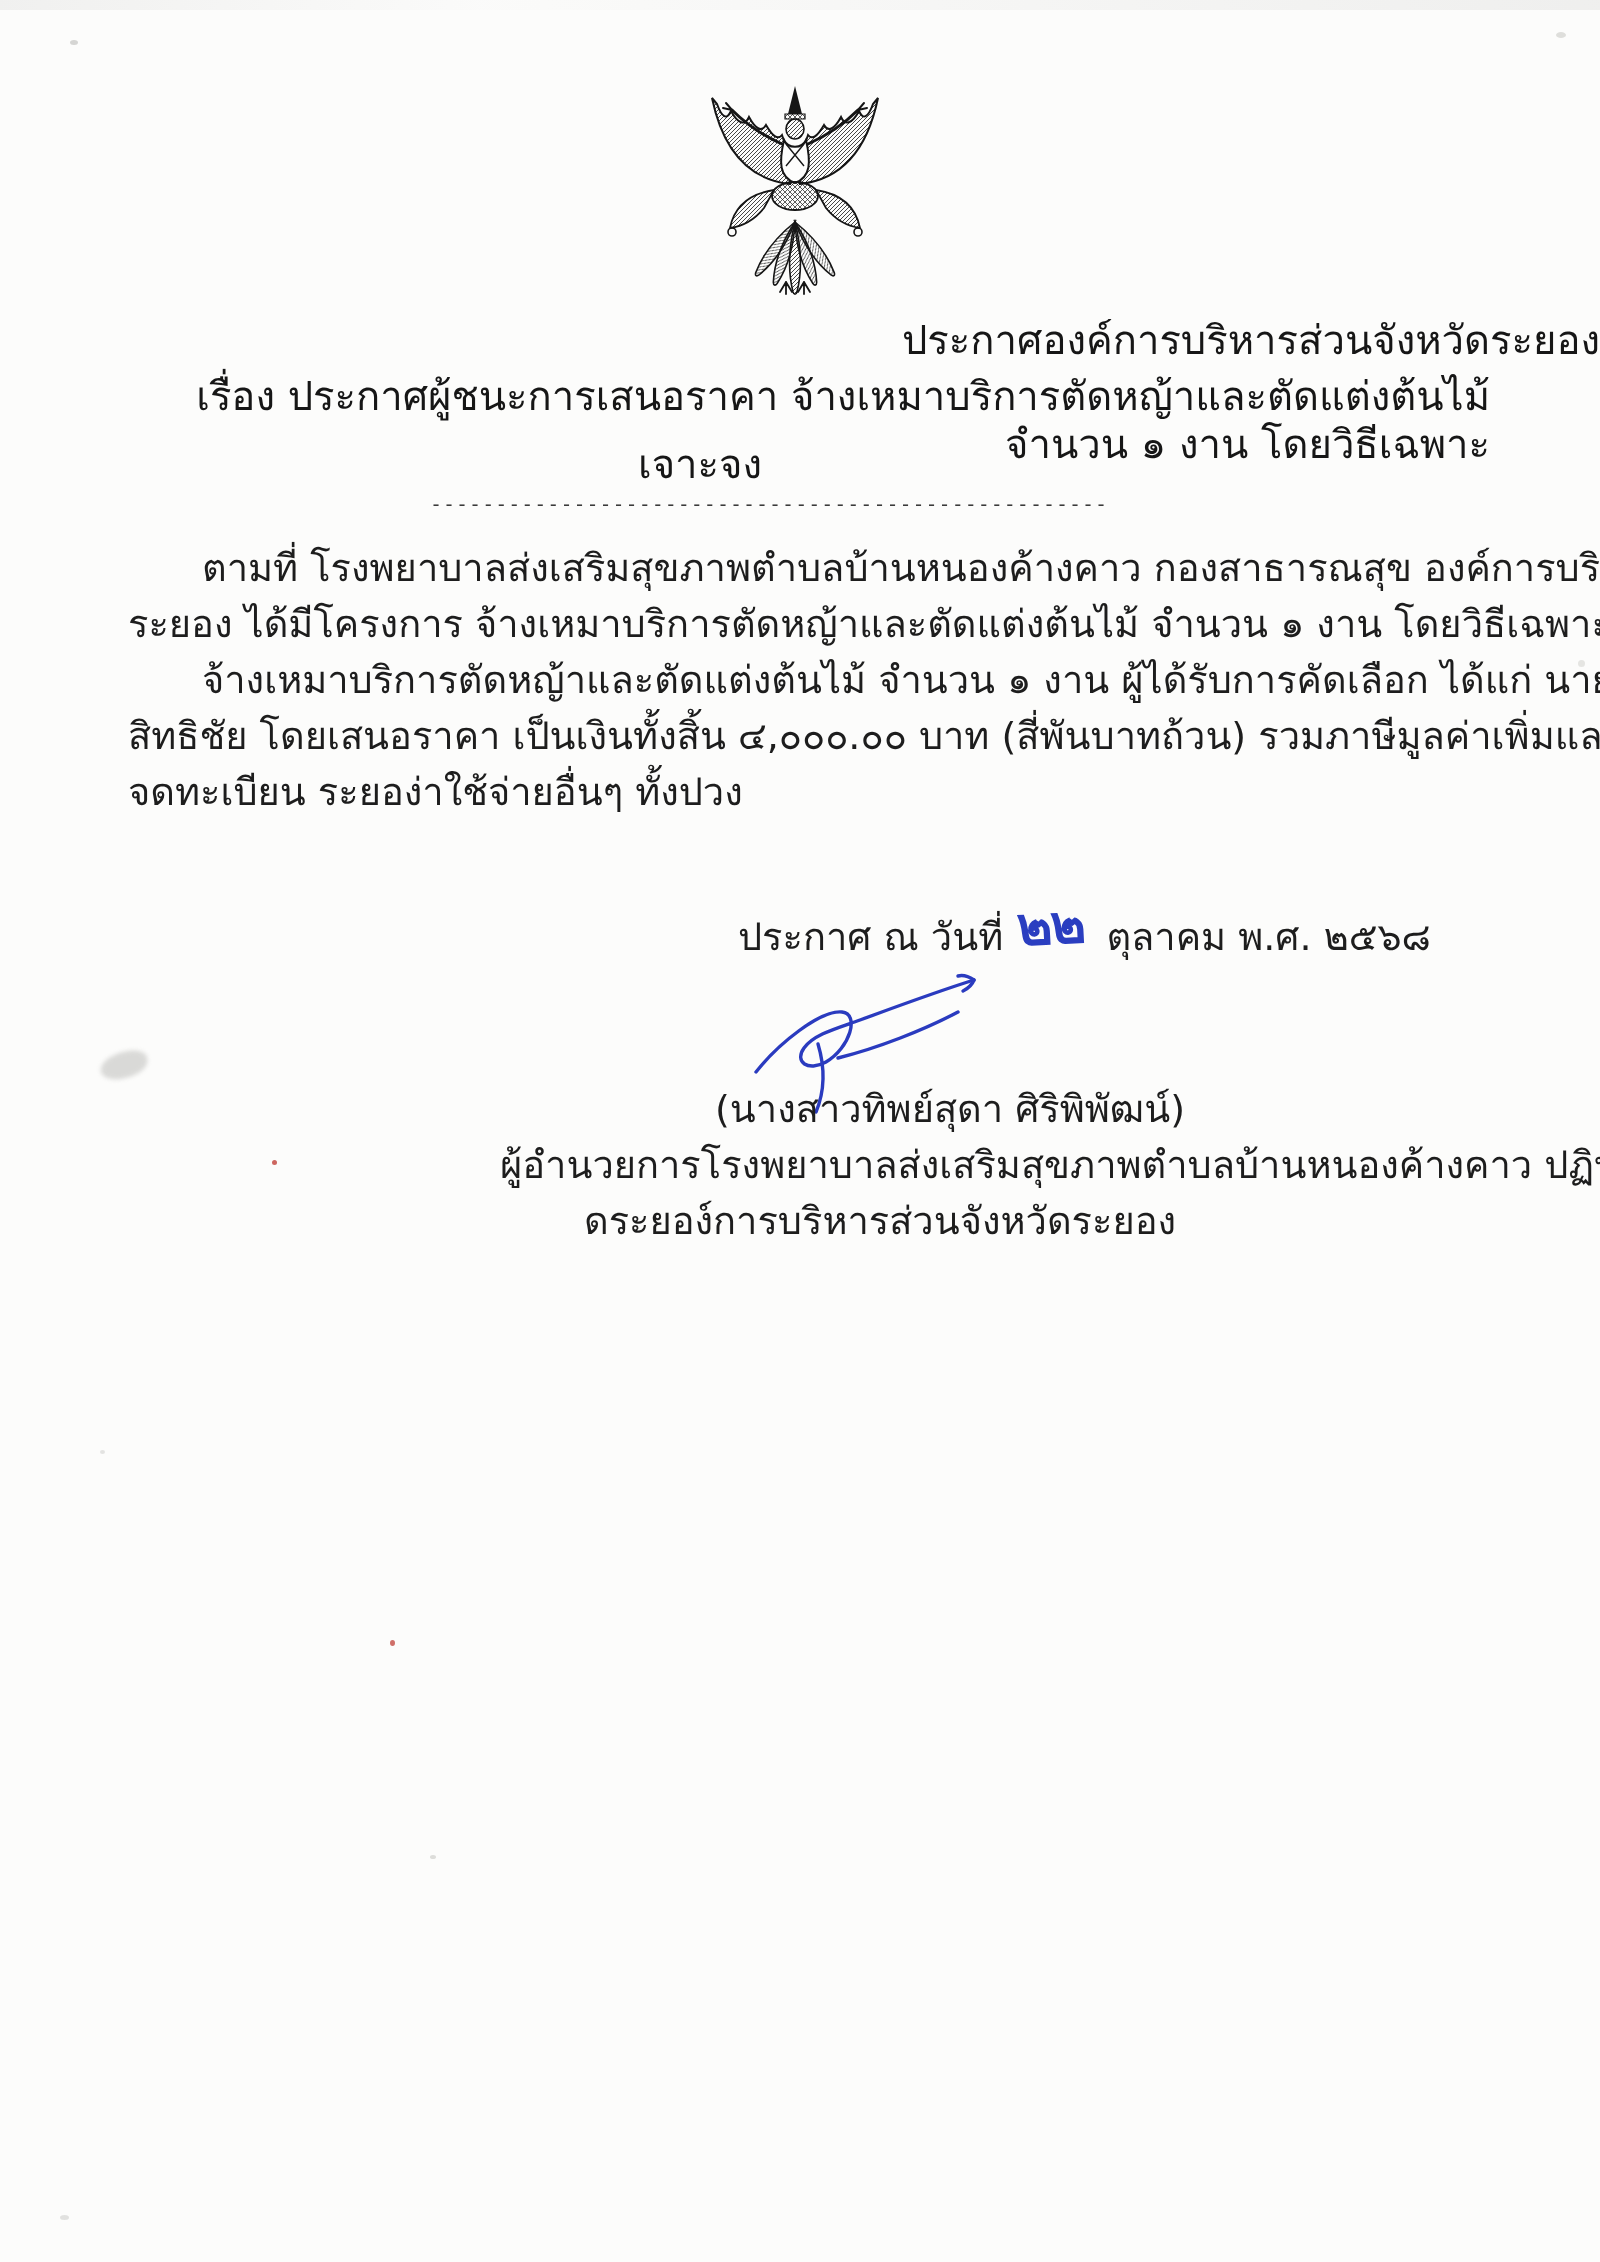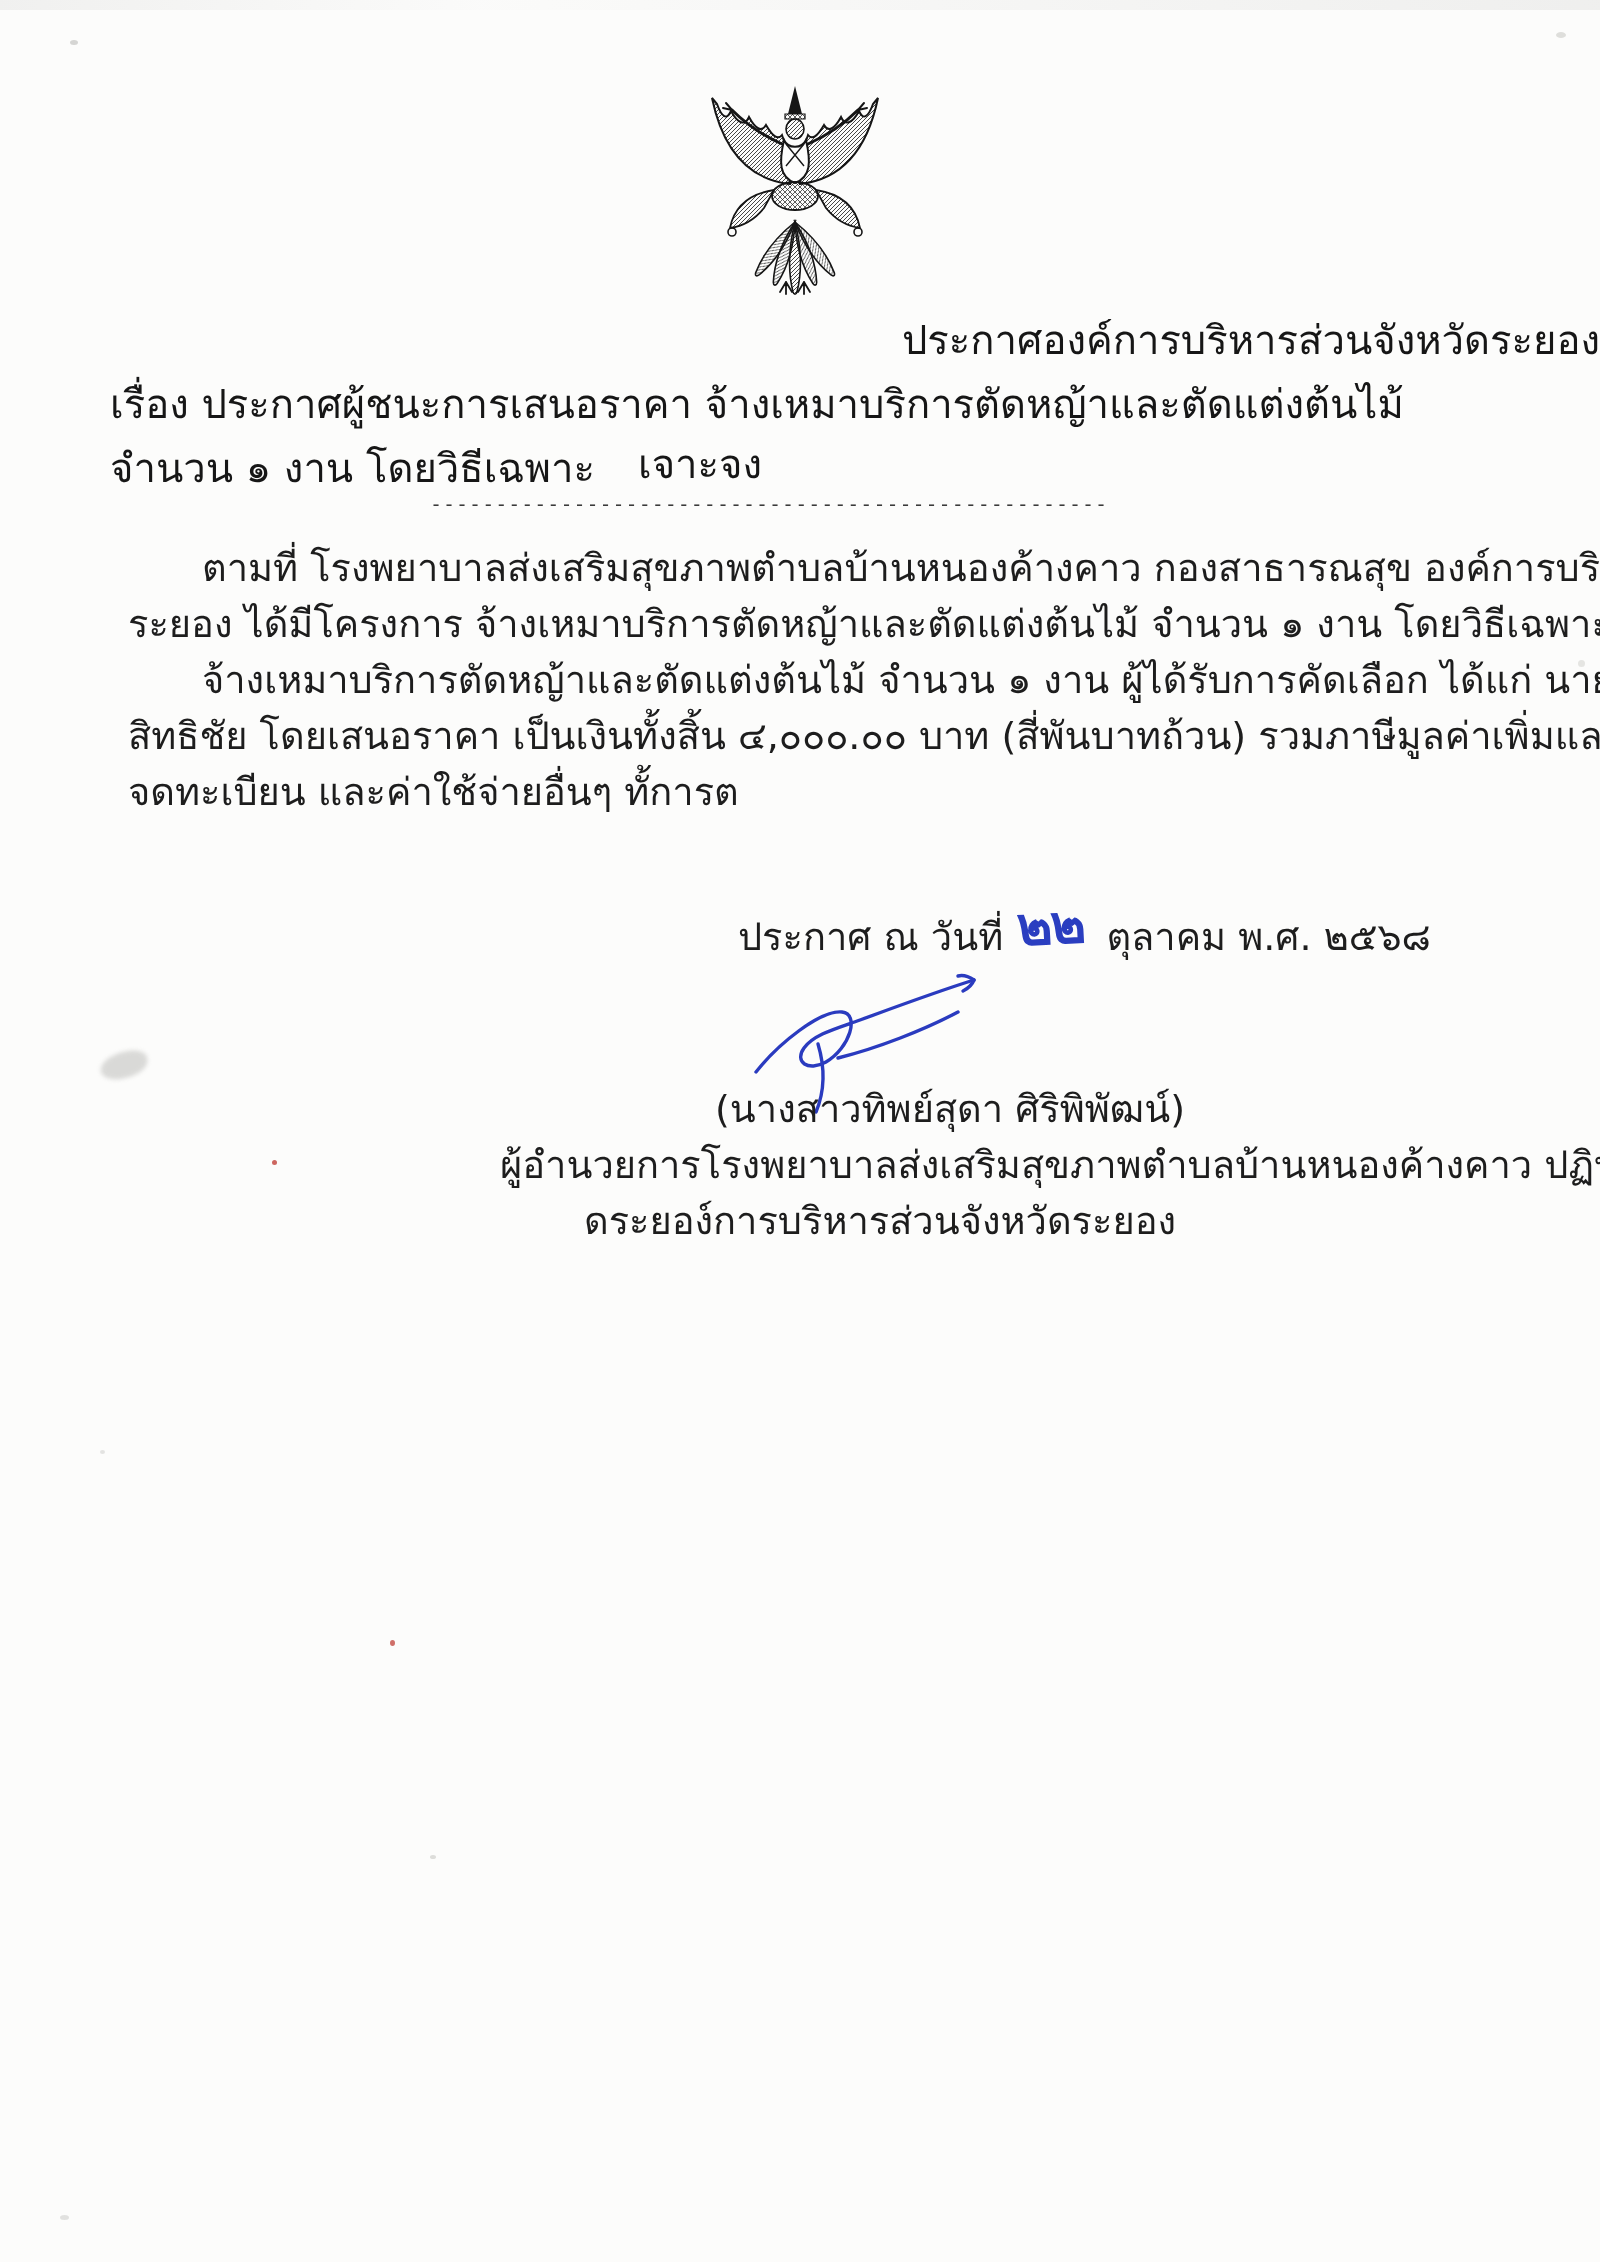--- a/index.html
+++ b/index.html
@@ -15,21 +15,21 @@
   }
   
   .emblem { position:absolute; left:690px; top:82px; width:210px; height:228px; }
   
   .org-line {
     position:absolute; left:0; top:316px; width:1600px;
     text-align:right; font-size:40px; line-height:48px; color:#161616;
   }
   .subject-line1 {
     position:absolute; left:110px; top:372px; width:1380px;
-    text-align:left; font-size:40px; line-height:64px; color:#161616;
+    text-align:right; font-size:40px; line-height:48px; color:#161616;
   }
   .subject-line2 {
     position:absolute; left:0; top:440px; width:1400px;
     text-align:center; font-size:40px; line-height:48px; color:#161616;
   }
   .separator {
     position:absolute; left:430px; top:492px; width:680px;
     text-align:center; font-family:"DejaVu Sans Mono","Liberation Mono",monospace;
     font-size:20px; letter-spacing:1px; color:#3a3a3a; white-space:nowrap; overflow:hidden;
   }
@@ -135,21 +135,21 @@
   <div class="org-line">ประกาศองค์การบริหารส่วนจังหวัดระยอง</div>
   <div class="subject-line1">เรื่อง ประกาศผู้ชนะการเสนอราคา จ้างเหมาบริการตัดหญ้าและตัดแต่งต้นไม้ จำนวน ๑ งาน โดยวิธีเฉพาะ</div>
   <div class="subject-line2">เจาะจง</div>
   <div class="separator">----------------------------------------------------------------</div>
 
   <div class="body-block">
     <div class="line indent">ตามที่ โรงพยาบาลส่งเสริมสุขภาพตำบลบ้านหนองค้างคาว กองสาธารณสุข องค์การบริหารส่วนจังหวัด</div>
     <div class="line">ระยอง ได้มีโครงการ จ้างเหมาบริการตัดหญ้าและตัดแต่งต้นไม้ จำนวน ๑ งาน โดยวิธีเฉพาะเจาะจง  นั้น</div>
     <div class="line indent">จ้างเหมาบริการตัดหญ้าและตัดแต่งต้นไม้ จำนวน ๑ งาน ผู้ได้รับการคัดเลือก ได้แก่ นายธีรโชติ ศักดิ์ศรี</div>
     <div class="line">สิทธิชัย โดยเสนอราคา เป็นเงินทั้งสิ้น ๔,๐๐๐.๐๐ บาท (สี่พันบาทถ้วน) รวมภาษีมูลค่าเพิ่มและภาษีอื่น ค่าขนส่ง ค่า</div>
-    <div class="line">จดทะเบียน และค่าใช้จ่ายอื่นๆ ทั้การต</div>
+    <div class="line">จดทะเบียน ระยอง่าใช้จ่ายอื่นๆ ทั้งปวง</div>
   </div>
 
   <div class="date-line">
     <span>ประกาศ ณ วันที่</span><span class="handwritten-day">๒๒</span><span>ตุลาคม พ.ศ. ๒๕๖๘</span>
   </div>
 
   <svg class="signature-svg" viewBox="0 0 280 168" aria-hidden="true">
     <g fill="none" stroke="#2a3bbf" stroke-width="3.4" stroke-linecap="round">
       <path d="M14,120 C36,92 78,58 100,60 C118,62 108,96 84,110 C66,120 52,110 62,96 C72,82 96,76 118,68 C156,54 206,36 232,28"></path>
       <path d="M232,28 c-6,-4 -12,-5 -16,-4 m16,4 c-2,5 -7,9 -11,11"></path>

